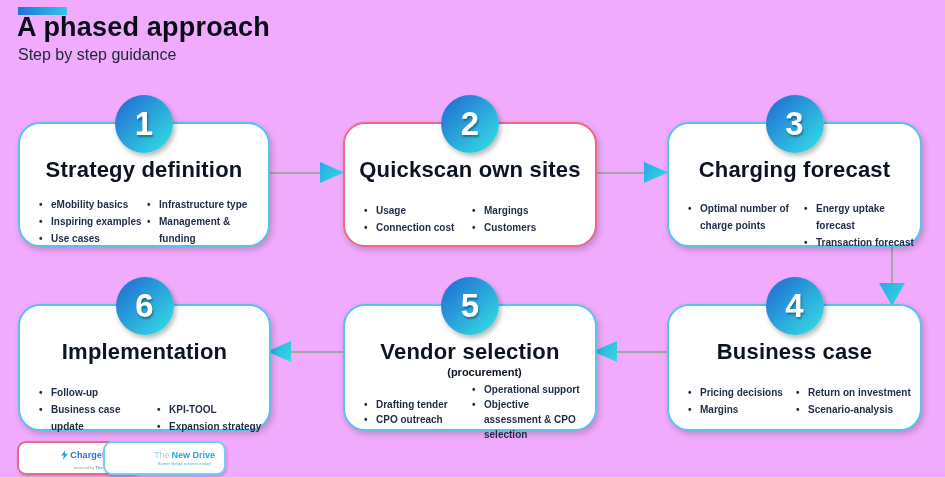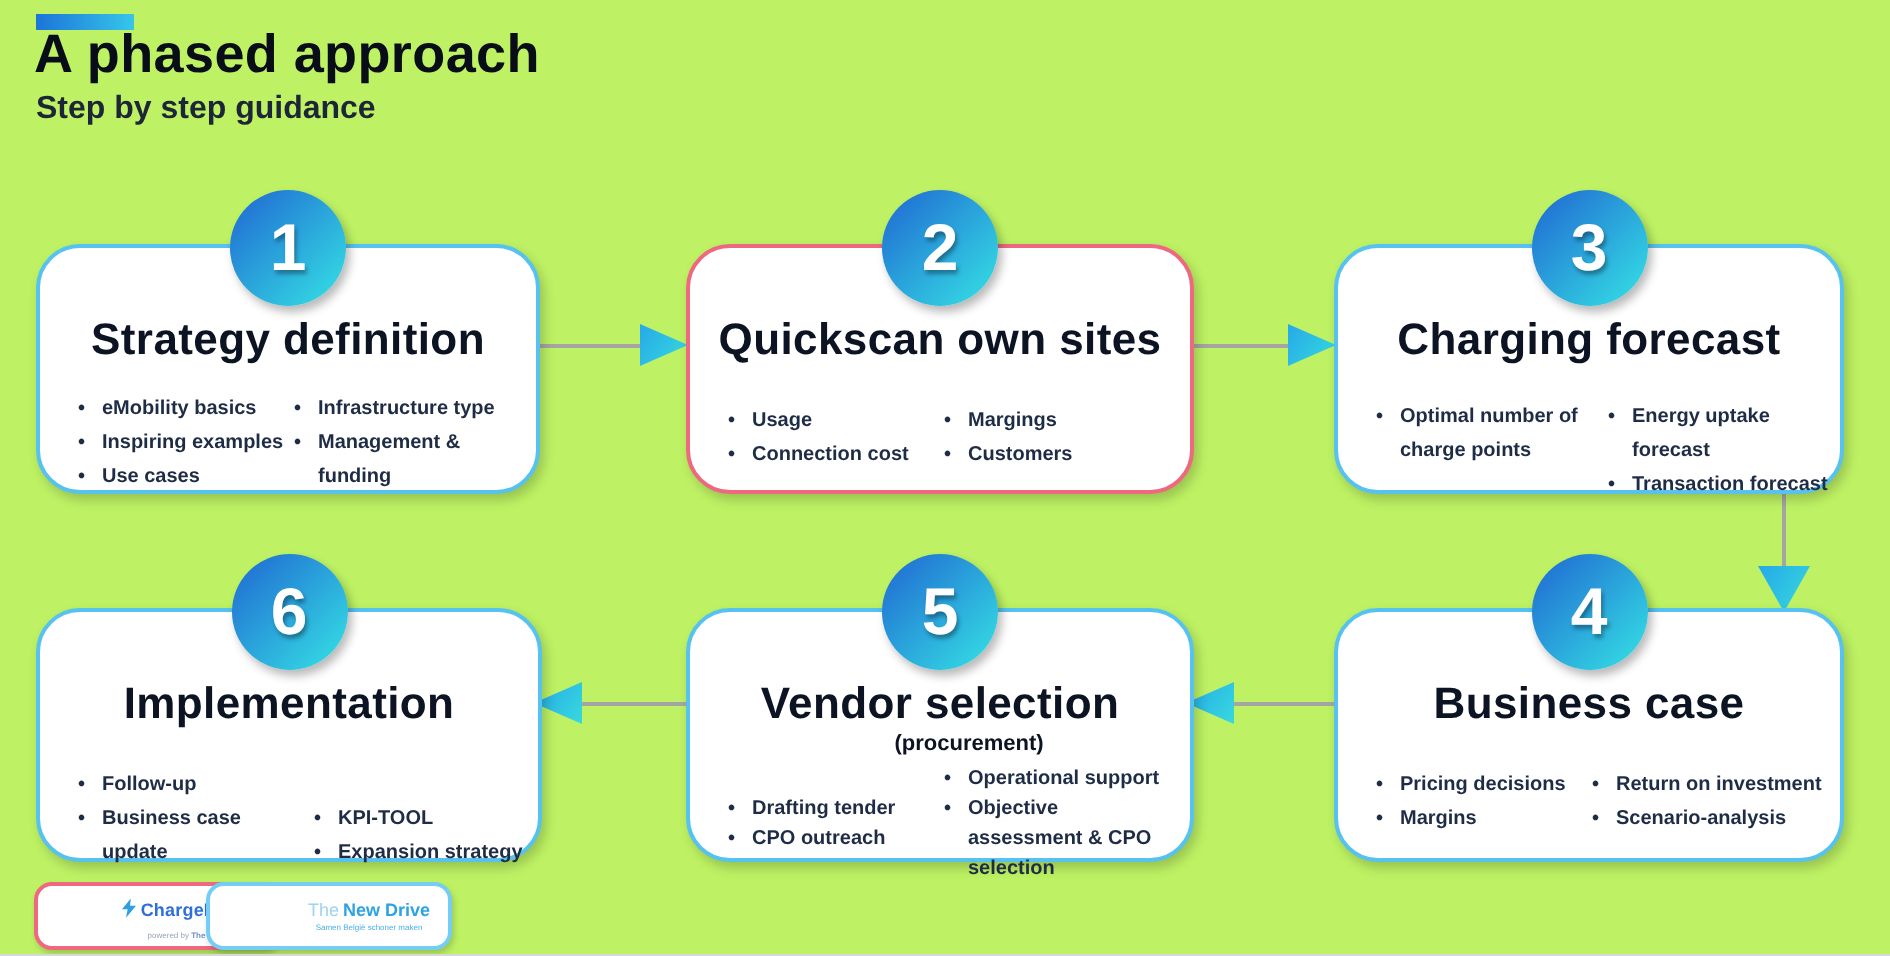--- a/index.html
+++ b/index.html
@@ -1,25 +1,25 @@
 <!DOCTYPE html>
 <html><head>
 <meta charset="utf-8">
 <style>
   html,body{margin:0;padding:0;background:#fff;}
   .canvas{
-    position:relative;width:945px;height:478px;background:#bef264;
+    position:relative;width:945px;height:478px;background:#f0abfc;
     font-family:"Liberation Sans", sans-serif;overflow:hidden;
   }
   
   .title-bar{position:absolute;left:18px;top:7px;width:49px;height:8px;
     background:linear-gradient(90deg,#1c74d8,#36c6ea);}
   .page-title{position:absolute;left:17px;top:12px;font-size:27px;font-weight:bold;
     color:#090d18;letter-spacing:.2px;}
-  .page-subtitle{position:absolute;left:18px;top:46px;font-size:16px;color:#1c2636;font-weight:bold;}
+  .page-subtitle{position:absolute;left:18px;top:46px;font-size:16px;color:#1c2636;}
   
   .step-box{position:absolute;background:#fff;border:2px solid #56c2ef;border-radius:22px;
     box-shadow:2px 3px 6px rgba(0,0,0,.20);}
   .step-box.pink{border-color:#ee6880;}
   .circle{position:absolute;left:50%;top:-29px;transform:translateX(-50%);
     width:58px;height:58px;border-radius:50%;
     background:linear-gradient(135deg,#2170d3 8%,#33d7e3 90%);
     color:#fff;font-size:33px;font-weight:bold;display:flex;align-items:center;justify-content:center;
     box-shadow:2px 3px 5px rgba(0,0,0,.28);text-shadow:1px 2px 2px rgba(0,0,0,.35);}
   .step-title{position:absolute;left:0;right:0;top:33px;text-align:center;

